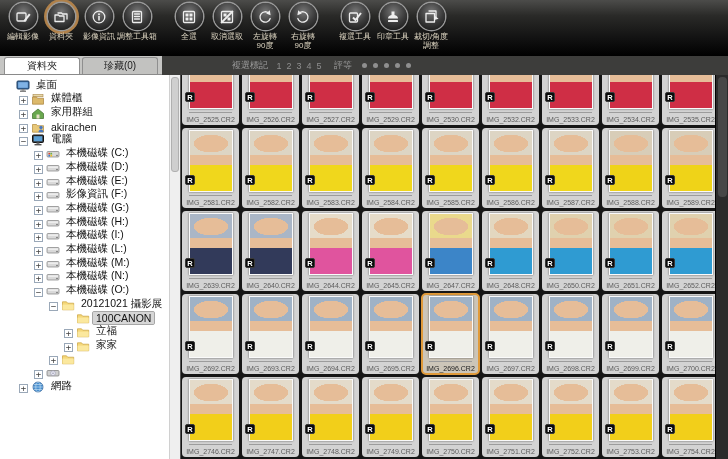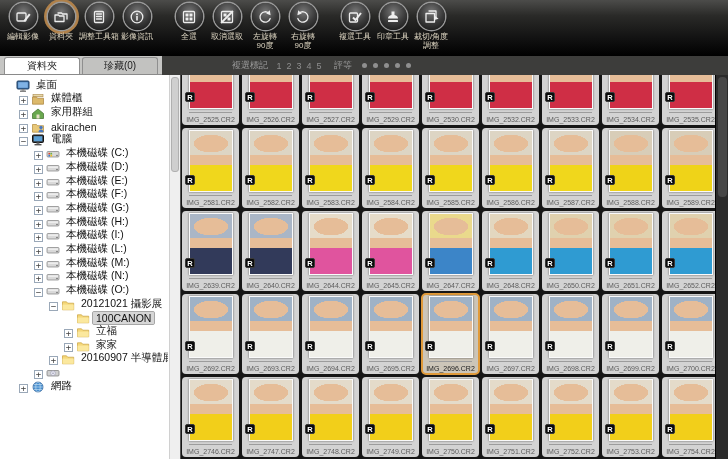--- a/index.html
+++ b/index.html
@@ -199,33 +199,33 @@
           <svg viewBox="0 0 16 16">
             <use href="#ic-folders"></use>
           </svg>
         </span>
         <span class="tb-lbl">資料夾</span>
 
       </div>
       <div class="tb-btn">
         <span class="tb-icon">
           <svg viewBox="0 0 16 16">
+            <use href="#ic-info"></use>
+          </svg>
+        </span>
+        <span class="tb-lbl">影像資訊</span>
+
+      </div>
+      <div class="tb-btn">
+        <span class="tb-icon">
+          <svg viewBox="0 0 16 16">
             <use href="#ic-toolbox"></use>
           </svg>
         </span>
         <span class="tb-lbl">調整工具箱</span>
-
-      </div>
-      <div class="tb-btn">
-        <span class="tb-icon">
-          <svg viewBox="0 0 16 16">
-            <use href="#ic-info"></use>
-          </svg>
-        </span>
-        <span class="tb-lbl">影像資訊</span>
 
       </div>
       <div class="tb-btn gap">
         <span class="tb-icon">
           <svg viewBox="0 0 16 16">
             <use href="#ic-select-all"></use>
           </svg>
         </span>
         <span class="tb-lbl">全選</span>
 
@@ -371,21 +371,21 @@
           <svg class="tree-icon" viewBox="0 0 14 12">
             <use href="#t-disk"></use>
           </svg>
           <span class="tree-lbl">本機磁碟 (E:)</span>
         </div>
         <div class="tree-item" style="padding-left: 32px;">
           <span class="expander">+</span>
           <svg class="tree-icon" viewBox="0 0 14 12">
             <use href="#t-disk"></use>
           </svg>
-          <span class="tree-lbl">本機磁碟 (F:)</span>
+          <span class="tree-lbl">影像資訊 (F:)</span>
         </div>
         <div class="tree-item" style="padding-left: 32px;">
           <span class="expander">+</span>
           <svg class="tree-icon" viewBox="0 0 14 12">
             <use href="#t-disk"></use>
           </svg>
           <span class="tree-lbl">本機磁碟 (G:)</span>
         </div>
         <div class="tree-item" style="padding-left: 32px;">
           <span class="expander">+</span>
@@ -455,21 +455,20 @@
           <svg class="tree-icon" viewBox="0 0 14 12">
             <use href="#t-folder"></use>
           </svg>
           <span class="tree-lbl">家家</span>
         </div>
         <div class="tree-item" style="padding-left: 47px;">
           <span class="expander">+</span>
           <svg class="tree-icon" viewBox="0 0 14 12">
             <use href="#t-folder"></use>
           </svg>
-          <span class="tree-lbl">20160907 半導體展</span>
         </div>
         <div class="tree-item" style="padding-left: 32px;">
           <span class="expander">+</span>
           <svg class="tree-icon" viewBox="0 0 14 12">
             <use href="#t-bdrom"></use>
           </svg>
         </div>
         <div class="tree-item" style="padding-left: 17px;">
           <span class="expander">+</span>
           <svg class="tree-icon" viewBox="0 0 14 12">

